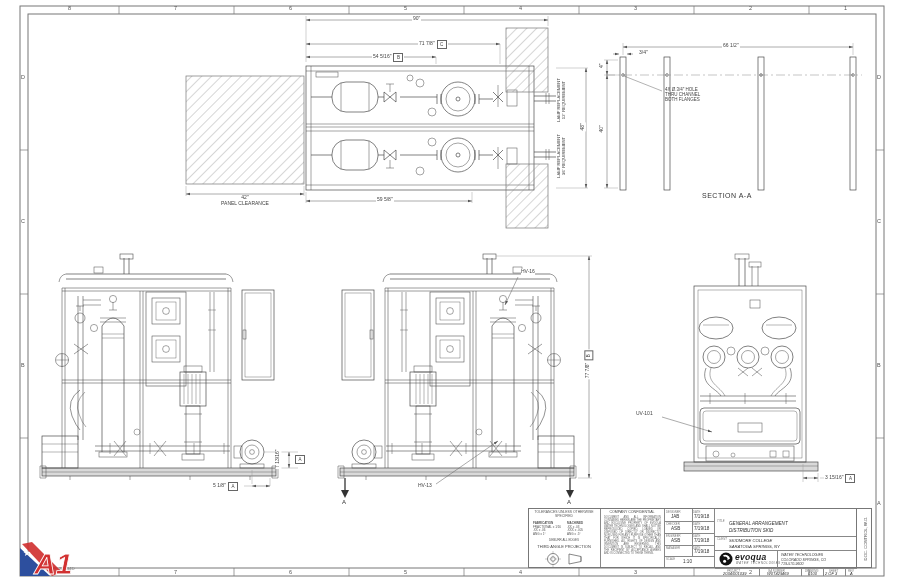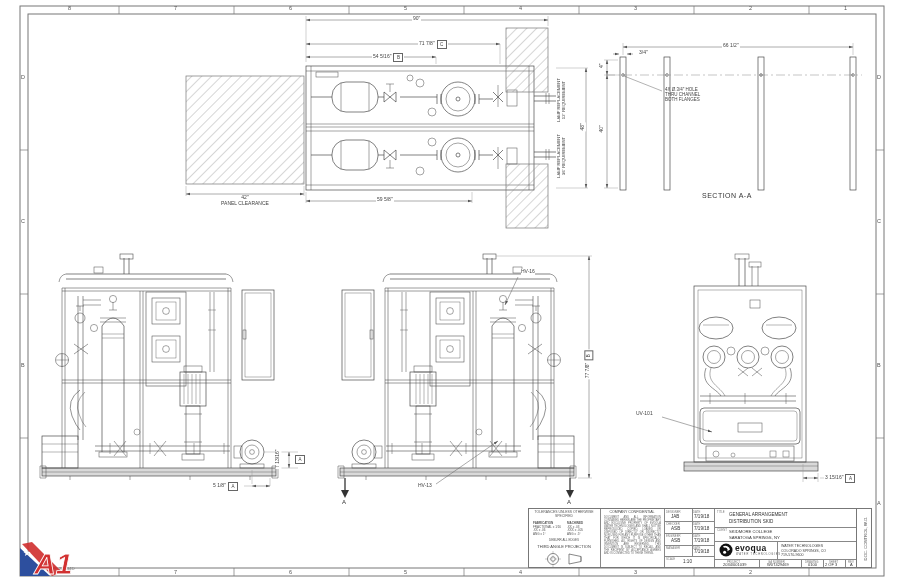--- a/index.html
+++ b/index.html
@@ -394,21 +394,21 @@
     <div class="val" style="left:6px;top:28.5px;">ASB</div>
     <div class="val" style="left:29px;top:28.5px;">7/19/18</div>
     <div class="hdr" style="left:1px;top:36.5px;">MANAGER</div>
     <div class="hdr" style="left:28px;top:36.5px;">DATE</div>
     <div class="val" style="left:6px;top:40px;"></div>
     <div class="val" style="left:29px;top:40px;">7/19/18</div>
     <div class="hdr" style="left:1px;top:48px;">SCALE</div>
     <div class="val" style="left:18px;top:50px;">1:10</div>
   </div>
 
-  <div style="position:absolute;left:186px;top:0;width:142px;height:58px;">
+  <div style="position:absolute;left:186px;top:9px;width:142px;height:58px;font-style:italic;">
     <div class="hline" style="left:0;top:18px;width:142px;"></div>
     <div class="hline" style="left:0;top:32px;width:142px;"></div>
     <div class="hline" style="left:0;top:50px;width:142px;"></div>
     <div class="hdr" style="left:2px;top:1px;">TITLE</div>
     <div class="val" style="left:14px;top:3px;">GENERAL ARRANGEMENT</div>
     <div class="val" style="left:14px;top:10px;">DISTRIBUTION SKID</div>
     <div class="hdr" style="left:2px;top:19px;">CLIENT</div>
     <div class="val" style="left:14px;top:20px;font-size:4.2px;">SKIDMORE COLLEGE</div>
     <div class="val" style="left:14px;top:26px;font-size:4.2px;">SARATOGA SPRINGS, NY</div>
 

